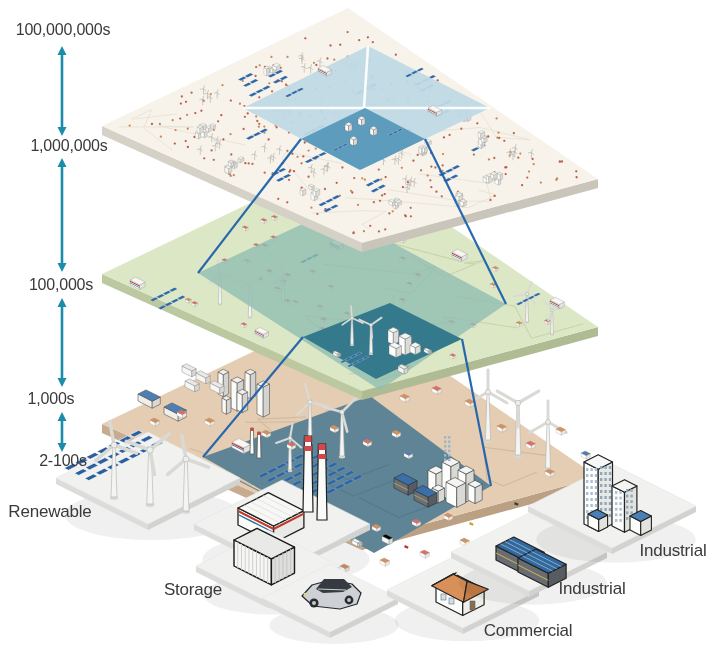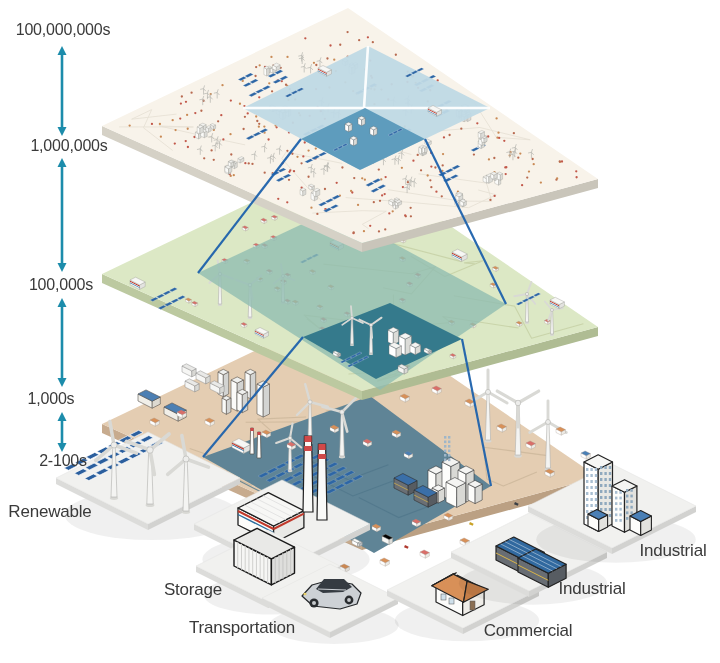--- a/index.html
+++ b/index.html
@@ -1580,17 +1580,16 @@
   </svg>
 
   <div class="slabel" style="left:63px;top:30px">100,000,000s</div>
   <div class="slabel" style="left:69px;top:146px">1,000,000s</div>
   <div class="slabel" style="left:61px;top:285px">100,000s</div>
   <div class="slabel" style="left:51px;top:399px">1,000s</div>
   <div class="slabel" style="left:63px;top:461px">2-100s</div>
 
   <div class="clabel" style="left:50px;top:512px">Renewable</div>
   <div class="clabel" style="left:193px;top:590px">Storage</div>
-  <div class="clabel" style="left:242px;top:628px">Transportation</div>
   <div class="clabel" style="left:528px;top:631px">Commercial</div>
   <div class="clabel" style="left:592px;top:589px">Industrial</div>
   <div class="clabel" style="left:673px;top:551px">Industrial</div>
 </div>
 
 </body></html>

